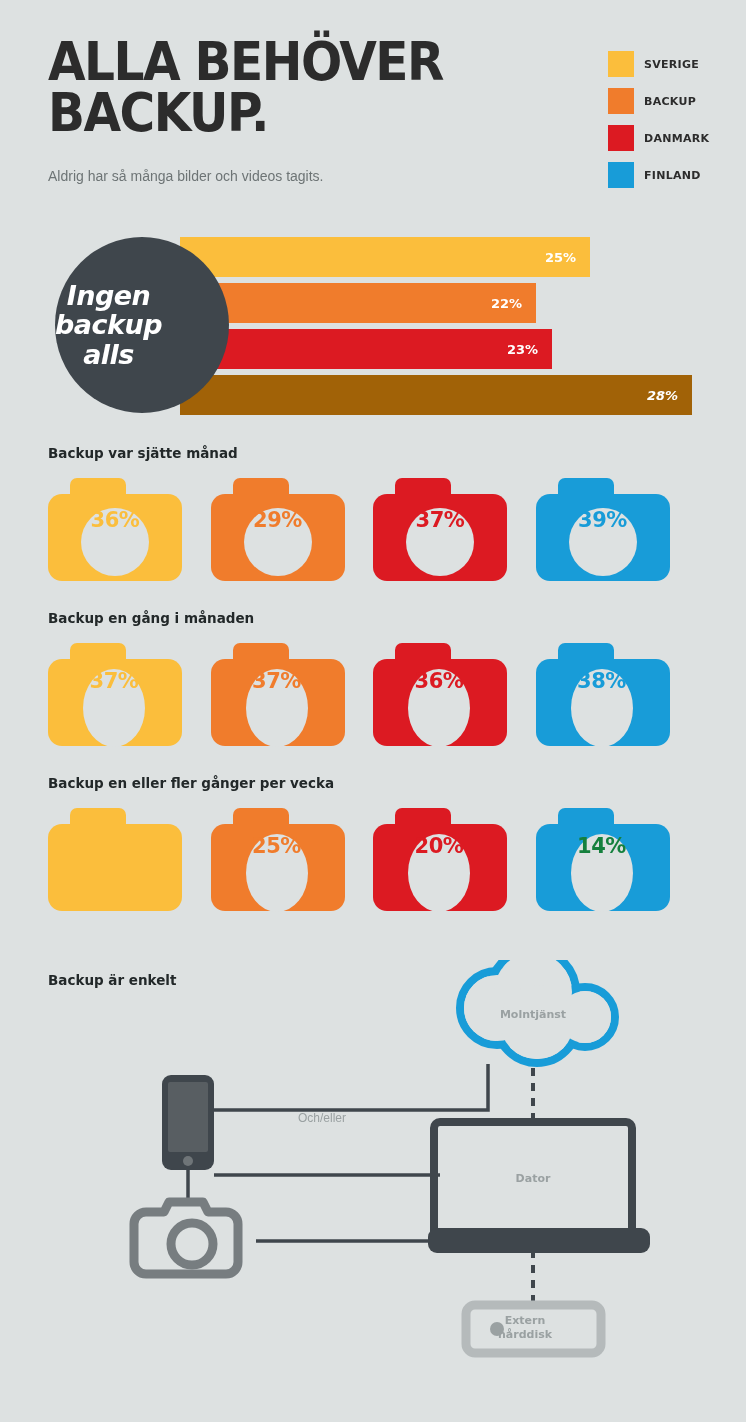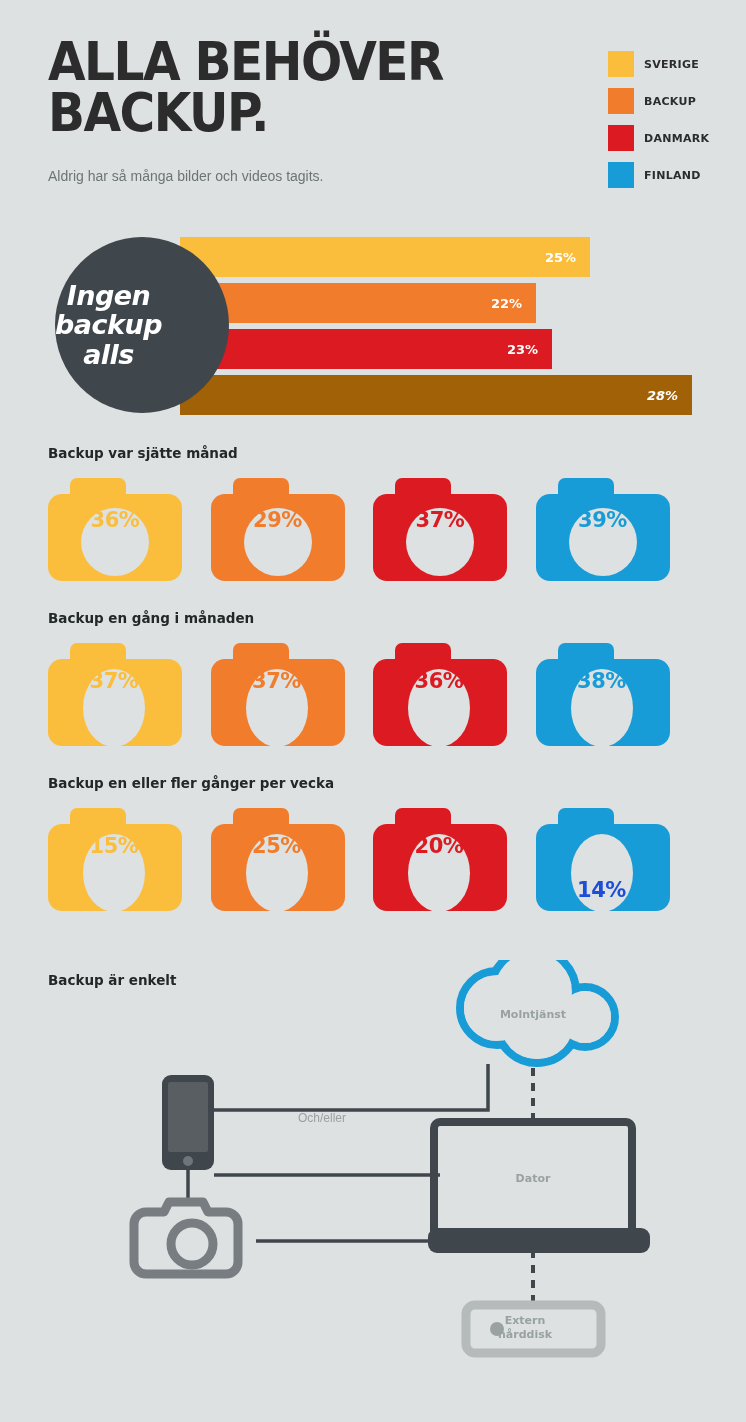--- a/index.html
+++ b/index.html
@@ -321,43 +321,40 @@
         <span class="cam-value" style="color:#189cd8;">38%</span>
       </div>
     </div>
   </div>
 
   <div class="section-heading" style="top:775px;">Backup en eller fler gånger per vecka</div>
   <div class="camera-row" style="top:808px;">
     <div class="camera">
       <div class="cam-bump" style="background:#fbbe3c;"></div>
       <div class="cam-body" style="background:#fbbe3c;"></div>
-      <div class="cam-lens oval">
-        <span class="cam-value" style="color:#fbbe3c;">15%</span>
-      </div>
     </div>
     <div class="camera">
       <div class="cam-bump" style="background:#f07c2c;"></div>
       <div class="cam-body" style="background:#f07c2c;"></div>
       <div class="cam-lens oval">
         <span class="cam-value" style="color:#f07c2c;">25%</span>
       </div>
     </div>
     <div class="camera">
       <div class="cam-bump" style="background:#dc1a22;"></div>
       <div class="cam-body" style="background:#dc1a22;"></div>
       <div class="cam-lens oval">
         <span class="cam-value" style="color:#dc1a22;">20%</span>
       </div>
     </div>
     <div class="camera">
       <div class="cam-bump" style="background:#189cd8;"></div>
       <div class="cam-body" style="background:#189cd8;"></div>
       <div class="cam-lens oval">
-        <span class="cam-value" style="color:#1d4ed8;margin-top:44px;">14%</span>
+        <span class="cam-value" style="color:#15803d;">14%</span>
       </div>
     </div>
   </div>
 
   <div class="section-heading" style="top:972px;">Backup är enkelt</div>
 
   <div id="diagram">
     <svg id="diagram-svg" width="746" height="420" viewBox="0 0 746 420">
 
       <path d="M214,150 L488,150 L488,104" fill="none" stroke="#3f464c" stroke-width="3.5"></path>

